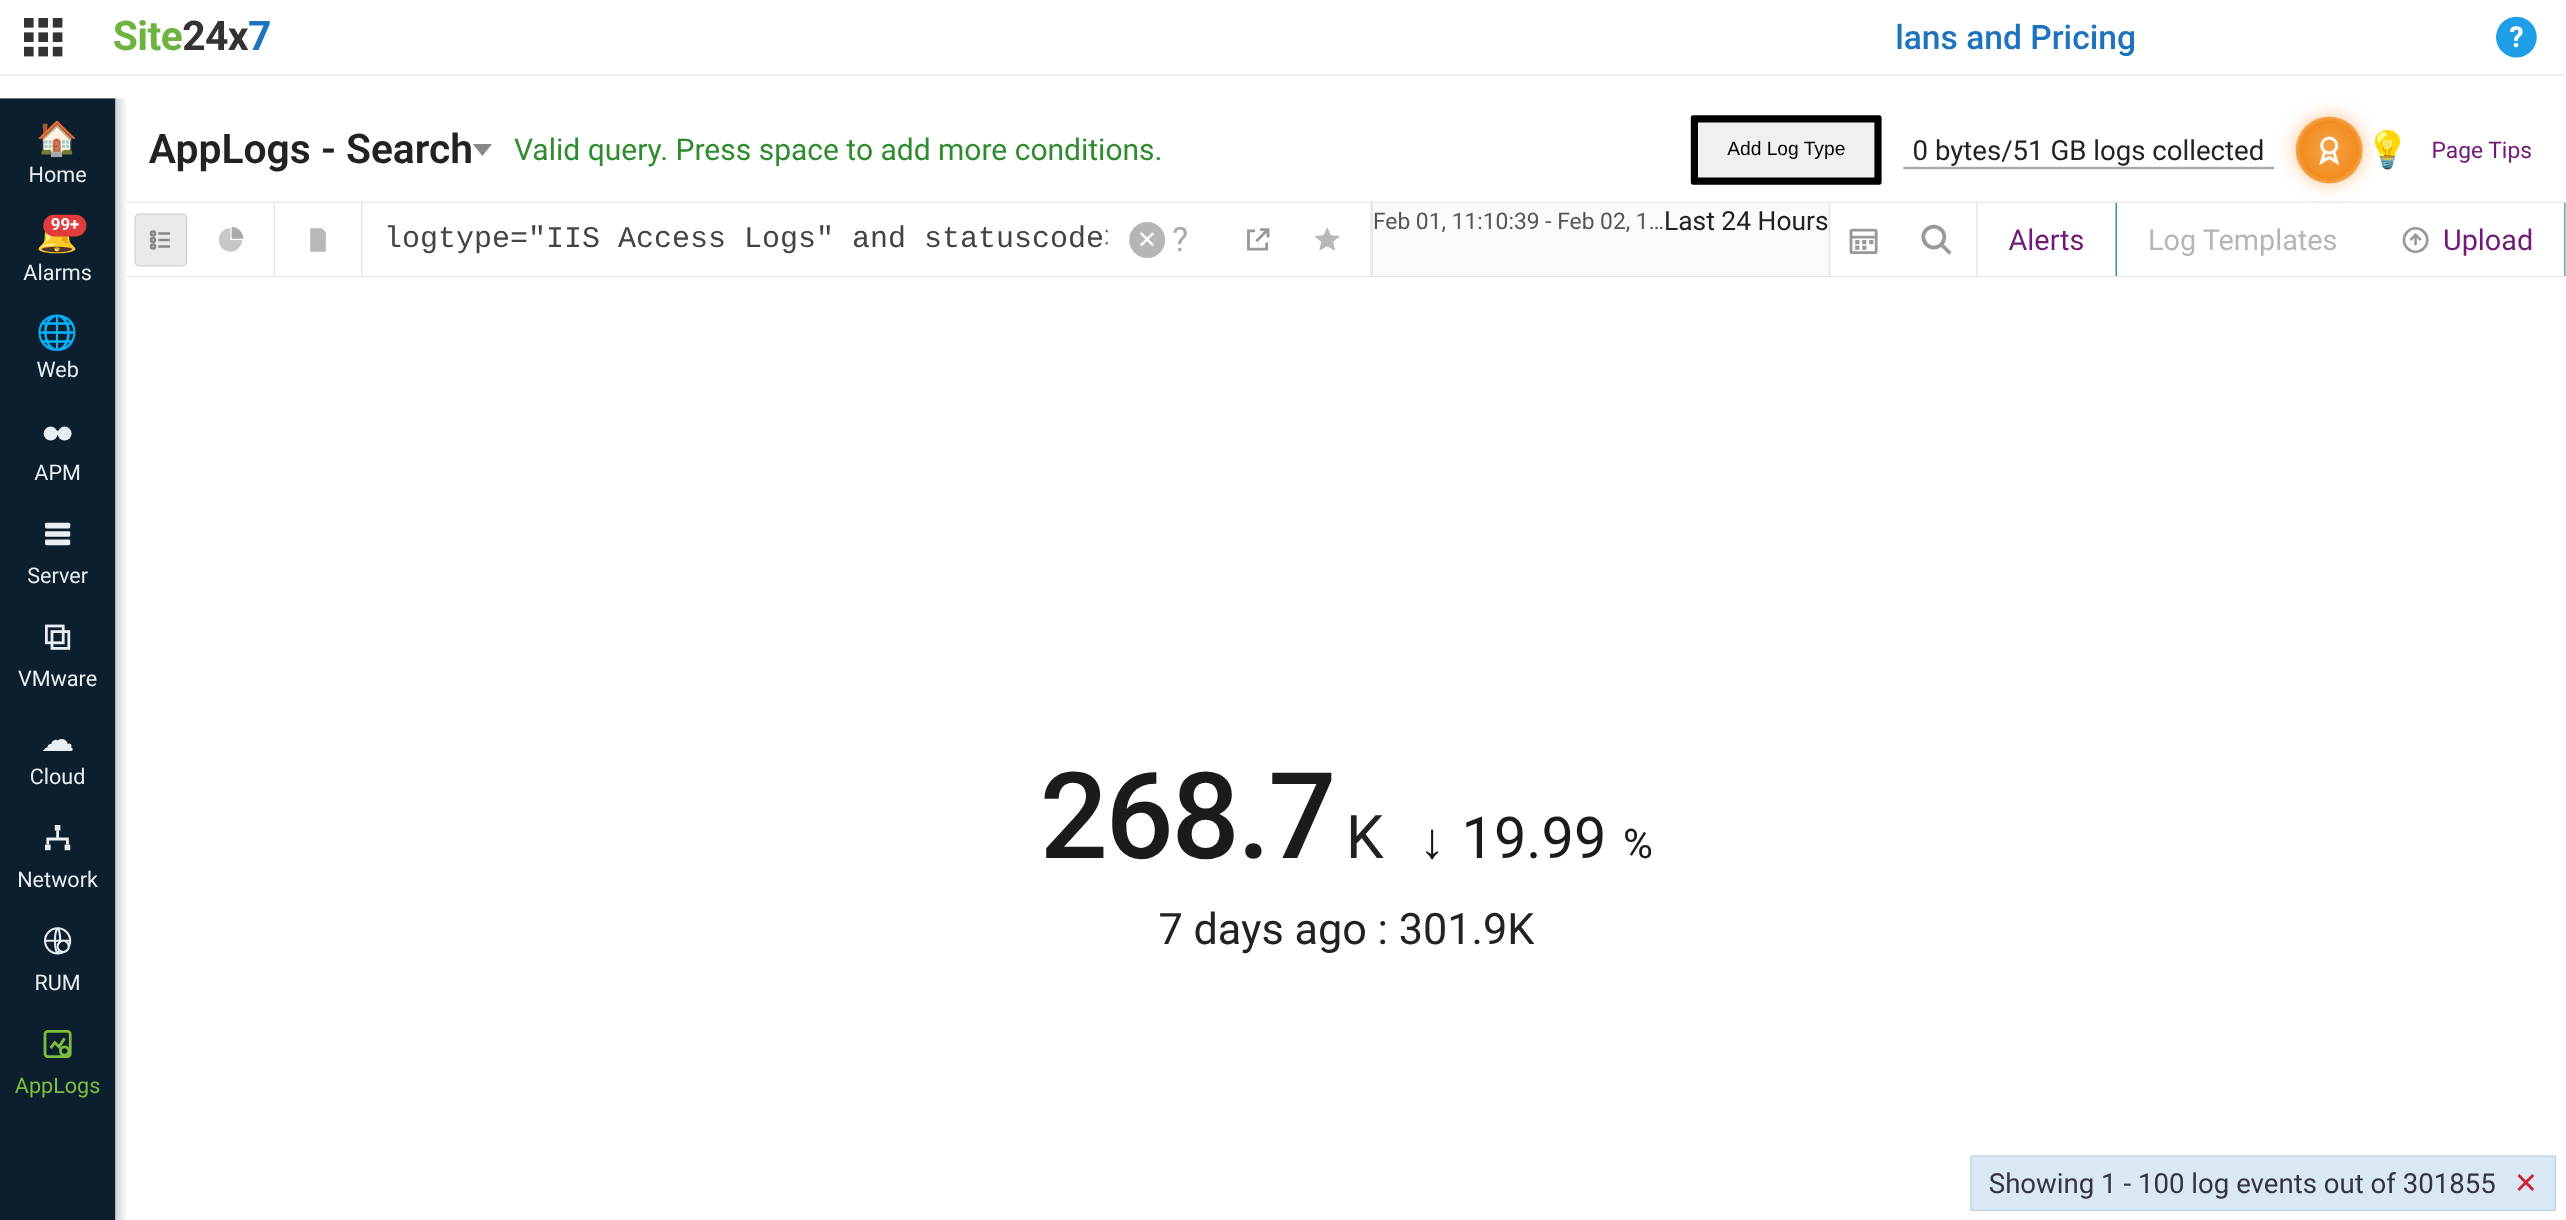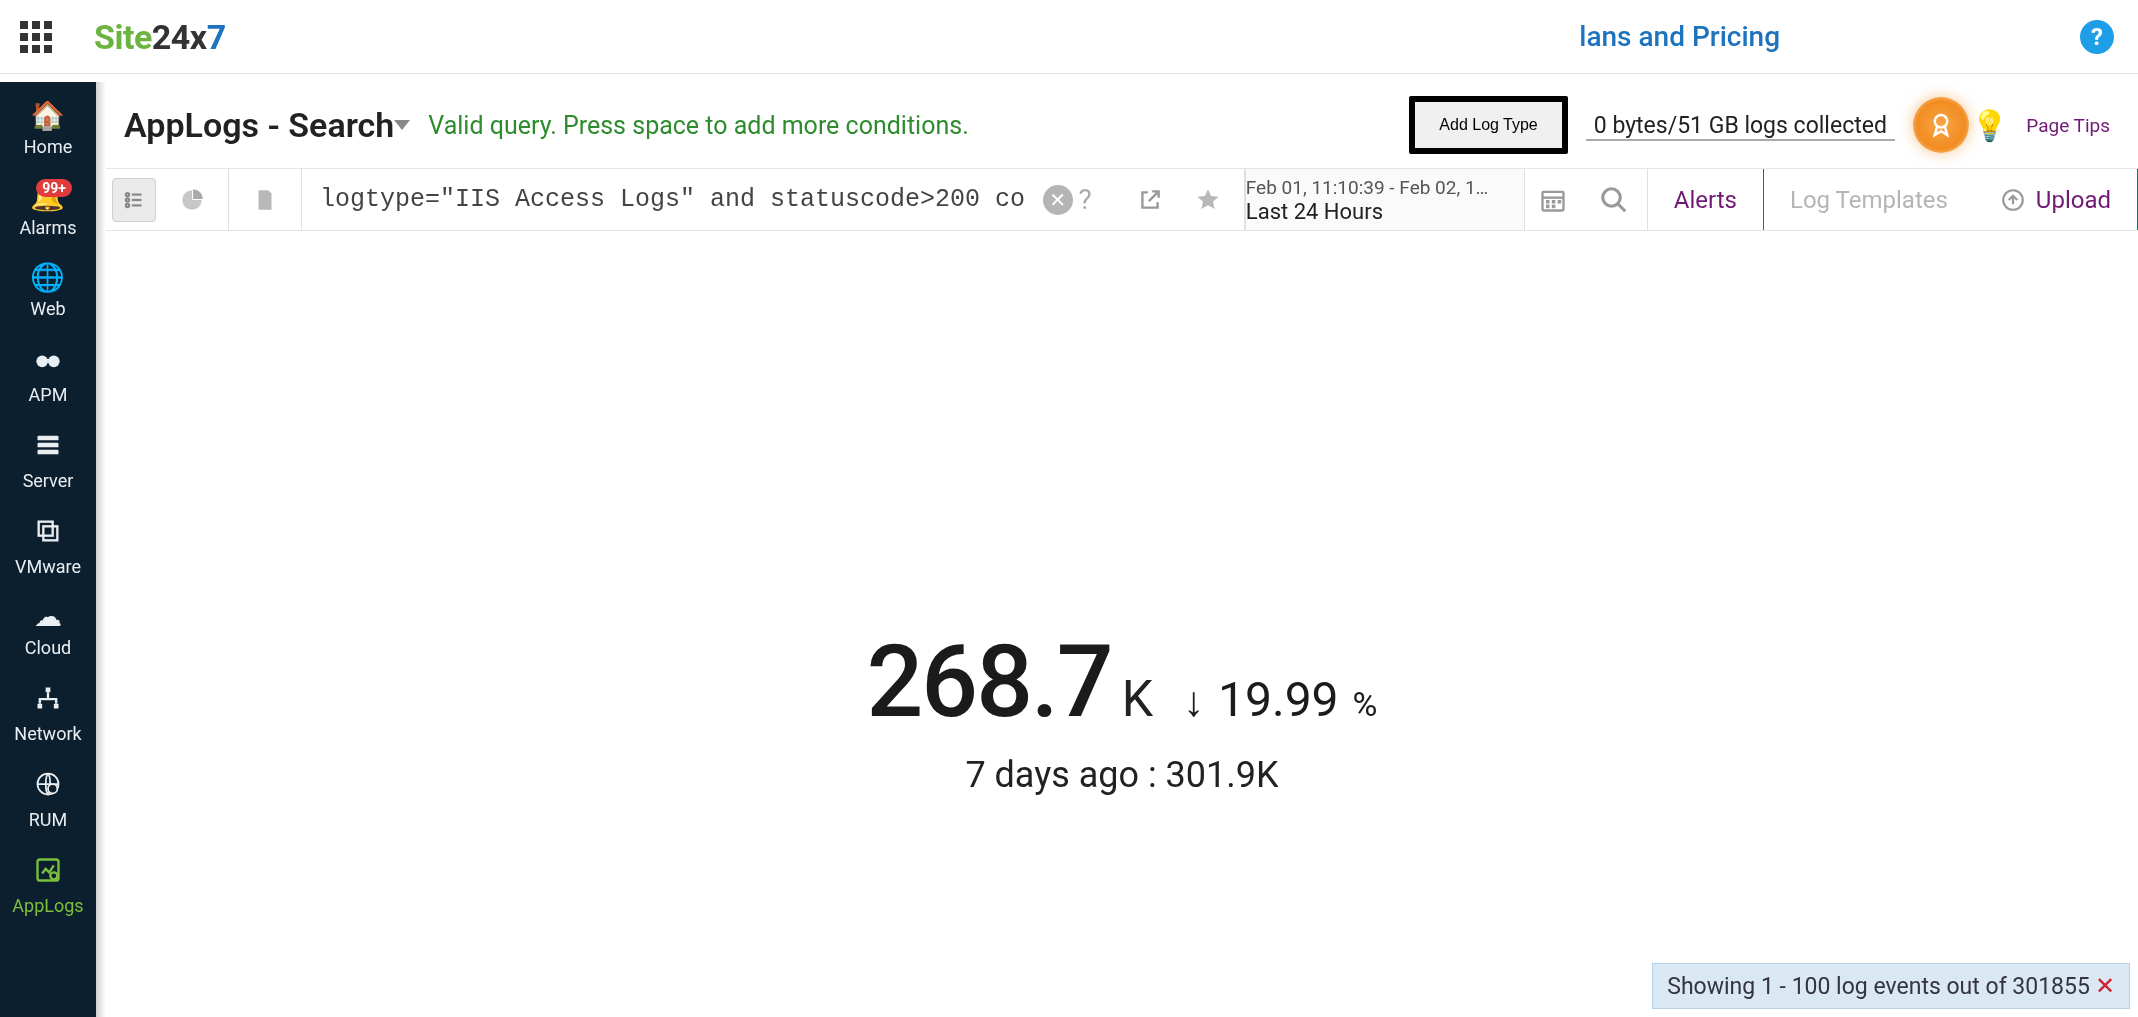--- a/index.html
+++ b/index.html
@@ -10,21 +10,21 @@
     width: 2138px;
     height: 1017px;
     overflow: hidden;
     position: relative;
   }
 
   
   .top-header {
     display: flex;
     align-items: center;
-    height: 74px;
+    height: 63px;
     padding: 0 24px 0 18px;
     border-bottom: 1px solid #e5e5e5;
   }
   .apps-grid {
     width: 36px;
     height: 36px;
     display: grid;
     grid-template-columns: repeat(3, 8px);
     grid-template-rows: repeat(3, 8px);
     gap: 4px;
@@ -178,21 +178,21 @@
     background: transparent;
   }
   .clear-circle {
     width: 30px; height: 30px; border-radius: 50%;
     background: #b5b5b5; color: #fff;
     display: flex; align-items: center; justify-content: center;
     font-size: 20px; cursor: pointer;
   }
   .qmark { color: #aaa; font-size: 28px; cursor: pointer; margin-left: 6px; margin-right: 10px; }
   .date-range {
-    display: flex; flex-direction: column; justify-content: center;
+    display: flex; flex-direction: row; justify-content: center;
     padding: 4px 0; min-width: 280px;
     border-left: 1px solid #e0e0e0;
     border-right: 1px solid #e0e0e0;
     background: #fafafa;
   }
   .date-range .line1 { font-size: 19px; color: #555; white-space: nowrap; overflow: hidden; text-overflow: ellipsis; max-width: 250px; }
   .date-range .line2 { font-size: 22px; color: #222; }
   .cal-icon { color: #888; padding: 0 14px; display: flex; align-items: center; cursor: pointer; }
   .search-icon-btn { color: #888; padding: 0 18px; display: flex; align-items: center; cursor: pointer; border-right: 1px solid #e0e0e0; }
   .tab-btn {
@@ -232,21 +232,21 @@
     position: absolute;
     right: 8px;
     bottom: 8px;
     background: #dae8f4;
     border: 1px solid #b9d1e6;
     padding: 8px 14px;
     font-size: 23px;
     color: #334;
     display: flex;
     align-items: center;
-    gap: 5px;
+    gap: 15px;
   }
   .status-pill .close-x { color: #c23; font-size: 24px; cursor: pointer; }
 </style>
 </head>
 <body>
 
 <div class="top-header">
   <div class="apps-grid">
     <span></span>
       <span></span>

